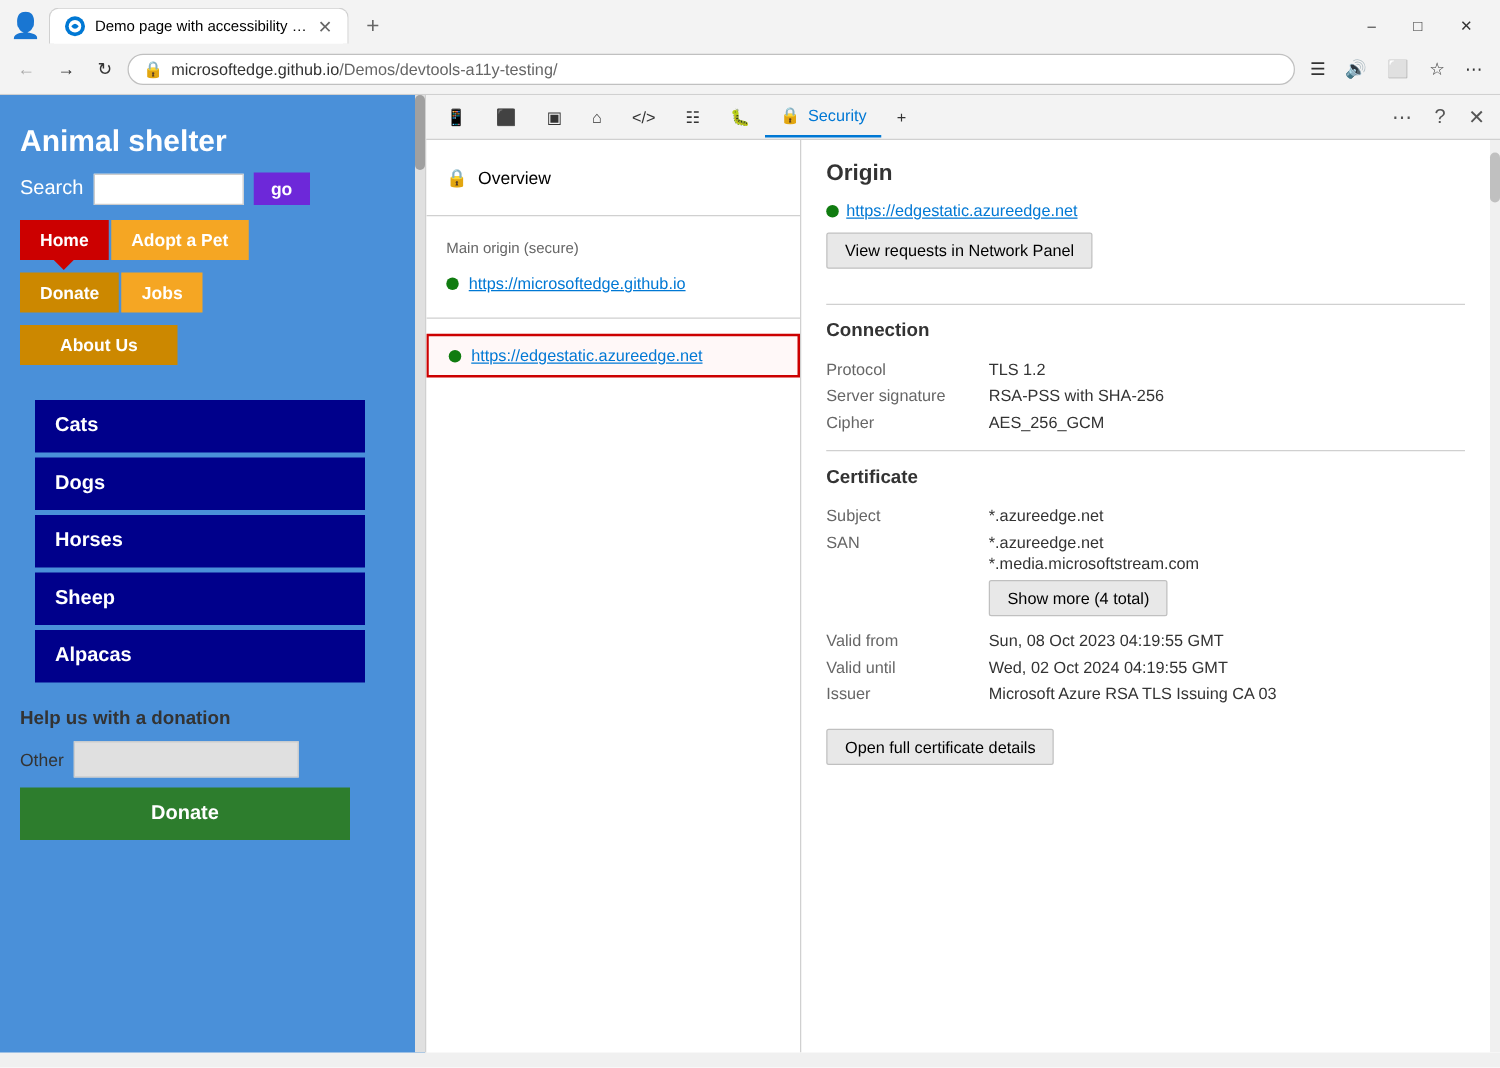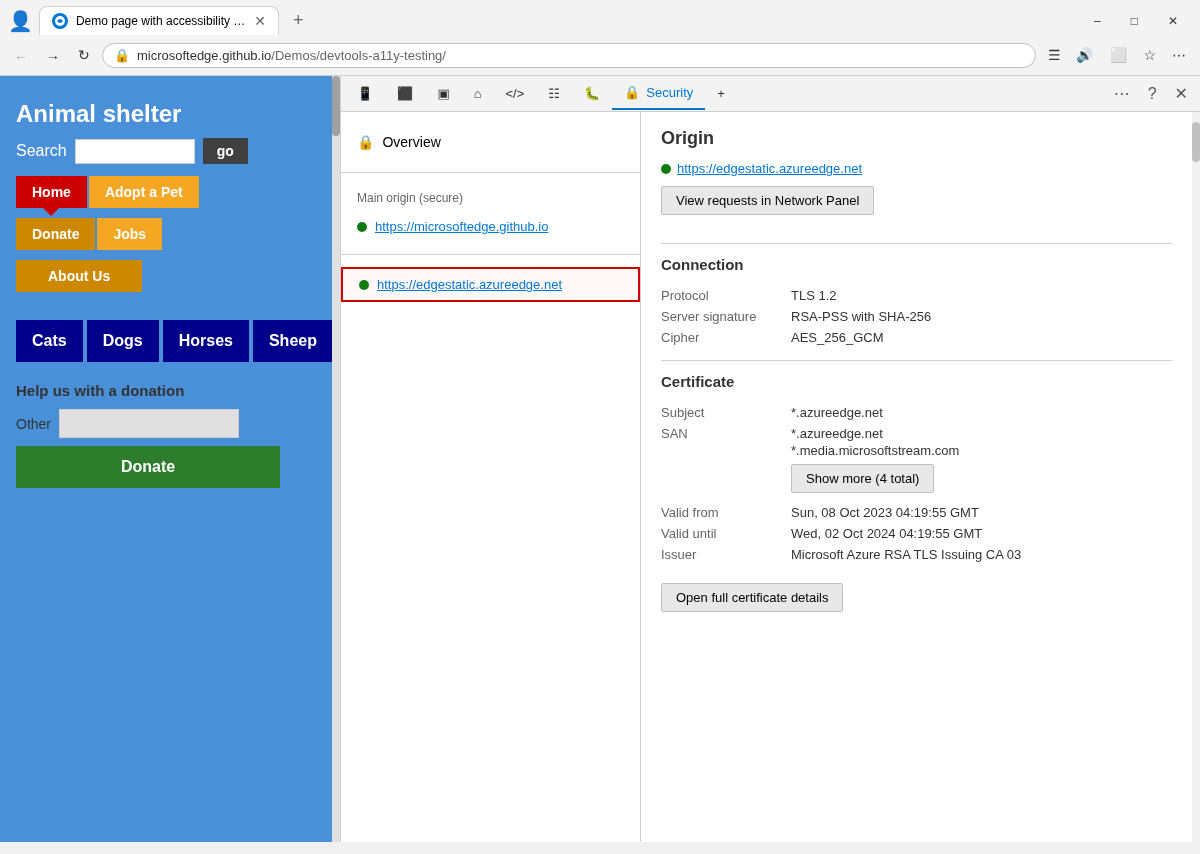--- a/index.html
+++ b/index.html
@@ -34,32 +34,32 @@
     .website-panel { width: 340px; background: #4a90d9; position: relative; overflow: hidden; flex-shrink: 0; }
     .website-scrollbar { position: absolute; right: 0; top: 0; bottom: 0; width: 8px; background: #e0e0e0; }
     .website-scrollbar-thumb { position: absolute; top: 0; width: 8px; height: 60px; background: #a0a0a0; border-radius: 4px; }
     .website-content { padding: 16px; width: 320px; }
 
     .animal-shelter-header { background: #4a90d9; padding: 8px 0 12px; }
     .shelter-title { color: white; font-size: 24px; font-weight: bold; margin-bottom: 10px; }
     .search-row { display: flex; align-items: center; gap: 8px; margin-bottom: 12px; }
     .search-label { color: white; font-size: 16px; font-weight: 500; }
     .search-input { border: 1px solid #ccc; padding: 4px 8px; font-size: 13px; width: 120px; }
-    .go-btn { background: #404040; color: white; border: none; padding: 5px 14px; font-size: 14px; font-weight: bold; cursor: pointer; }
+    .go-btn { background: #6d28d9; color: white; border: none; padding: 5px 14px; font-size: 14px; font-weight: bold; cursor: pointer; }
 
     .nav-links { display: flex; flex-wrap: wrap; gap: 2px; margin-bottom: 4px; }
     .nav-link-home { background: #cc0000; color: white; padding: 8px 16px; font-size: 14px; font-weight: bold; cursor: pointer; border: none; position: relative; }
     .nav-link-home::after { content: ''; position: absolute; bottom: -8px; left: 50%; transform: translateX(-50%); width: 0; height: 0; border-left: 8px solid transparent; border-right: 8px solid transparent; border-top: 8px solid #cc0000; }
     .nav-link { background: #f5a623; color: white; padding: 8px 16px; font-size: 14px; font-weight: bold; cursor: pointer; border: none; }
     .nav-link-row2 { display: flex; gap: 2px; margin-top: 10px; }
     .nav-link-donate { background: #cc8800; color: white; padding: 8px 16px; font-size: 14px; font-weight: bold; cursor: pointer; border: none; }
     .nav-link-jobs { background: #f5a623; color: white; padding: 8px 16px; font-size: 14px; font-weight: bold; cursor: pointer; border: none; }
     .nav-link-about { background: #cc8800; color: white; padding: 8px 32px; font-size: 14px; font-weight: bold; cursor: pointer; border: none; display: block; margin-top: 10px; }
 
-    .animal-list { margin-top: 16px; display: flex; flex-direction: row; gap: 4px; align-items: center; }
+    .animal-list { margin-top: 16px; display: flex; flex-direction: column; gap: 4px; align-items: center; }
     .animal-item { background: #00008b; color: white; padding: 12px 16px; font-size: 16px; font-weight: bold; cursor: pointer; border: none; width: 264px; text-align: left; }
 
     .donation-section { margin-top: 20px; }
     .donation-title { font-size: 15px; font-weight: bold; color: #333; margin-bottom: 10px; }
     .donation-amounts { display: flex; gap: 4px; margin-bottom: 8px; }
     .amount-btn { background: #2d5a2d; color: white; border: none; padding: 10px 0; width: 80px; font-size: 14px; font-weight: bold; cursor: pointer; text-align: center; }
     .other-row { display: flex; align-items: center; gap: 8px; margin-bottom: 8px; }
     .other-label { font-size: 14px; color: #333; }
     .other-input { border: 1px solid #ccc; padding: 6px 8px; width: 180px; background: #e0e0e0; }
     .donate-btn { background: #2d7d2d; color: white; border: none; padding: 12px; width: 264px; font-size: 16px; font-weight: bold; cursor: pointer; }

